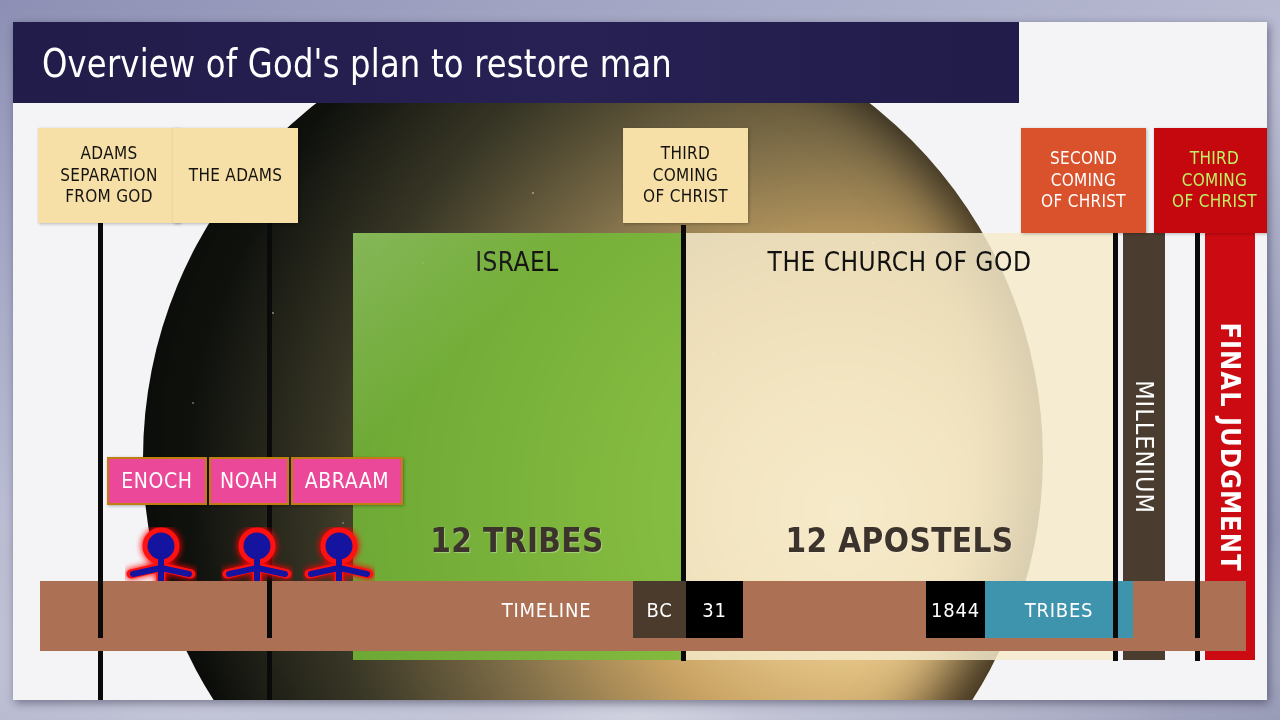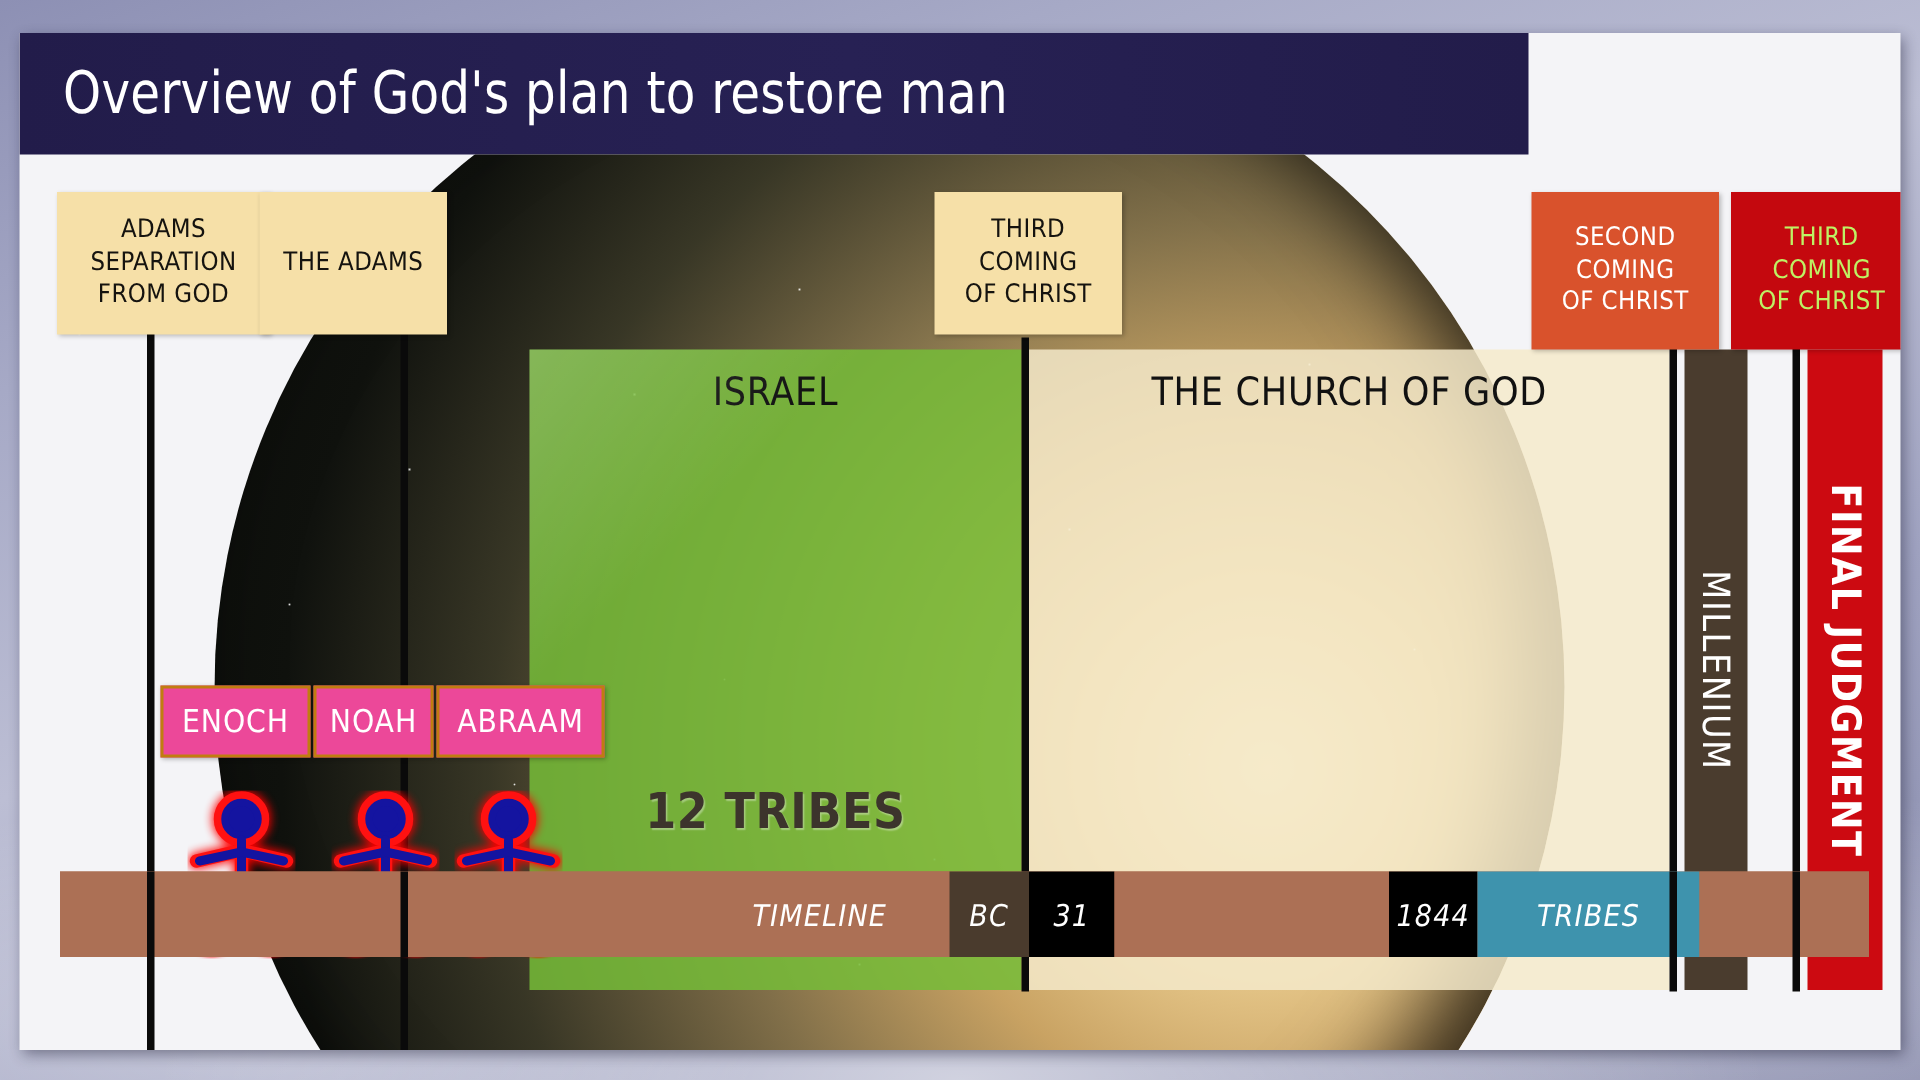--- a/index.html
+++ b/index.html
@@ -249,23 +249,22 @@
     height: 112px;
   }
   .figure svg { display: block; width: 100%; height: 100%; }
 
   
   #timeline {
     position: absolute;
     left: 27px;
     top: 559px;
     width: 1206px;
-    height: 57px;
+    height: 70px;
     background: #ac7055;
-    font-style: italic;
   }
   .tl-seg {
     position: absolute;
     top: 0;
     height: 57px;
     display: flex;
     align-items: center;
     justify-content: center;
     box-sizing: border-box;
     font-family: "DejaVu Sans Condensed", "Liberation Sans Narrow", "Liberation Sans", sans-serif;
@@ -302,20 +301,21 @@
       <div id="globe-stars"></div>
     </div>
 
     <div class="era-panel" id="era-israel">
       <div class="era-heading">ISRAEL</div>
       <div class="era-big">12 TRIBES</div>
     </div>
 
     <div class="era-panel" id="era-church">
       <div class="era-heading">THE CHURCH OF GOD</div>
+      <div class="era-big">12 APOSTELS</div>
     </div>
 
     <div class="era-panel" id="era-millenium">
       <div class="era-vertical">MILLENIUM</div>
     </div>
 
     <div class="era-panel" id="era-final">
       <div class="era-vertical">FINAL JUDGMENT</div>
     </div>
 

